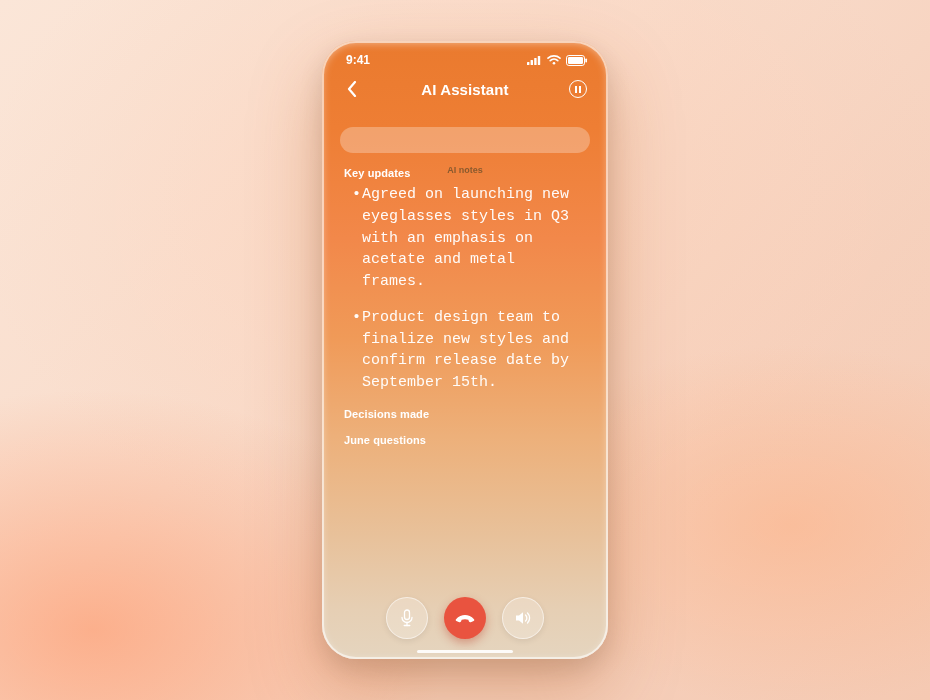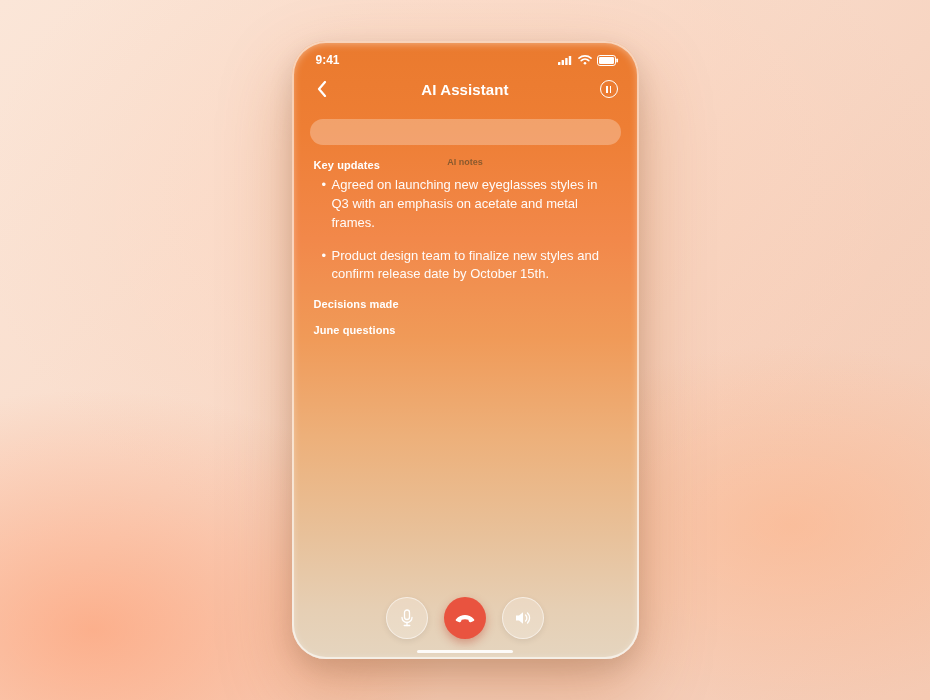--- a/index.html
+++ b/index.html
@@ -10,21 +10,21 @@
         radial-gradient(ellipse 600px 400px at 10% 90%, rgba(255,140,90,0.55), transparent 60%),
         radial-gradient(ellipse 500px 300px at 85% 75%, rgba(255,170,120,0.45), transparent 60%),
         radial-gradient(ellipse 700px 500px at 50% 30%, rgba(255,200,170,0.35), transparent 70%),
         linear-gradient(135deg, #fbe6d8 0%, #f9dccb 40%, #f6d1bd 70%, #f5c9b2 100%);
       position: relative;
       display: flex;
       align-items: center;
       justify-content: center;
     }
     .phone {
-      width: 347px;
+      width: 286px;
       height: 618px;
       border-radius: 34px;
       position: relative;
       background: linear-gradient(180deg, #ea7a2e 0%, #ee7e34 14%, #f2884a 32%, #f09a58 48%, #edb07a 64%, #e8c19a 80%, #e6cfb4 92%, #e5d5bf 100%);
       box-shadow: 0 30px 70px rgba(180,90,30,0.35), 0 10px 25px rgba(0,0,0,0.12), inset 0 0 0 2px rgba(255,255,255,0.55), inset 0 2px 8px rgba(255,255,255,0.5);
       overflow: hidden;
     }
     
     .statusbar {
       display: flex;
@@ -35,21 +35,21 @@
       font-size: 12px;
       font-weight: 700;
     }
     .statusbar .right { display: flex; align-items: center; gap: 5px; }
     .statusbar svg { display: block; }
     
     .header {
       display: flex;
       align-items: center;
       justify-content: space-between;
-      padding: 6px 18px 18px 18px;
+      padding: 6px 18px 26px 18px;
       color: #fff;
     }
     .header .title { font-size: 15px; font-weight: 700; letter-spacing: 0.1px; }
     .header .hbtn { width: 24px; height: 24px; display:flex; align-items:center; justify-content:center; }
     .pause-circ { width: 18px; height: 18px; border: 1.6px solid #fff; border-radius: 50%; display:flex; align-items:center; justify-content:center; }
     .pause-circ span { display:inline-block; width:1.6px; height:7px; background:#fff; margin:0 1px; }
     
     .segmented {
       margin: 0 18px 12px 18px;
       height: 26px;
@@ -79,25 +79,26 @@
     .section { margin-bottom: 14px; }
     .section h3 {
       font-size: 11px;
       font-weight: 700;
       margin-bottom: 5px;
       letter-spacing: 0.1px;
     }
     .section ul { list-style: none; padding-left: 10px; }
     .section li {
       position: relative;
-      font-size: 13px;
+      font-size: 15px;
       line-height: 1.45;
       font-weight: 500;
       padding-left: 8px;
       color: rgba(255,255,255,0.97);
+      font-family: Liberation Mono, monospace;
     }
     .section li::before {
       content: "•";
       position: absolute;
       left: -2px;
       top: 0;
     }
     
     .controls {
       position: absolute;
@@ -189,21 +190,21 @@
 
   <div class="content">
     <div class="section">
       <h3>Key updates</h3>
       <ul>
           <li>Agreed on launching new eyeglasses styles in Q3 with an emphasis on acetate and metal frames.</li>
         </ul>
     </div>
     <div class="section">
       <ul>
-          <li>Product design team to finalize new styles and confirm release date by October 15th.</li>
+          <li>Product design team to finalize new styles and confirm release date by September 15th.</li>
         </ul>
     </div>
     <div class="section">
       <h3>Decisions made</h3>
     </div>
     <div class="section">
       <h3>June questions</h3>
     </div>
   </div>
 

